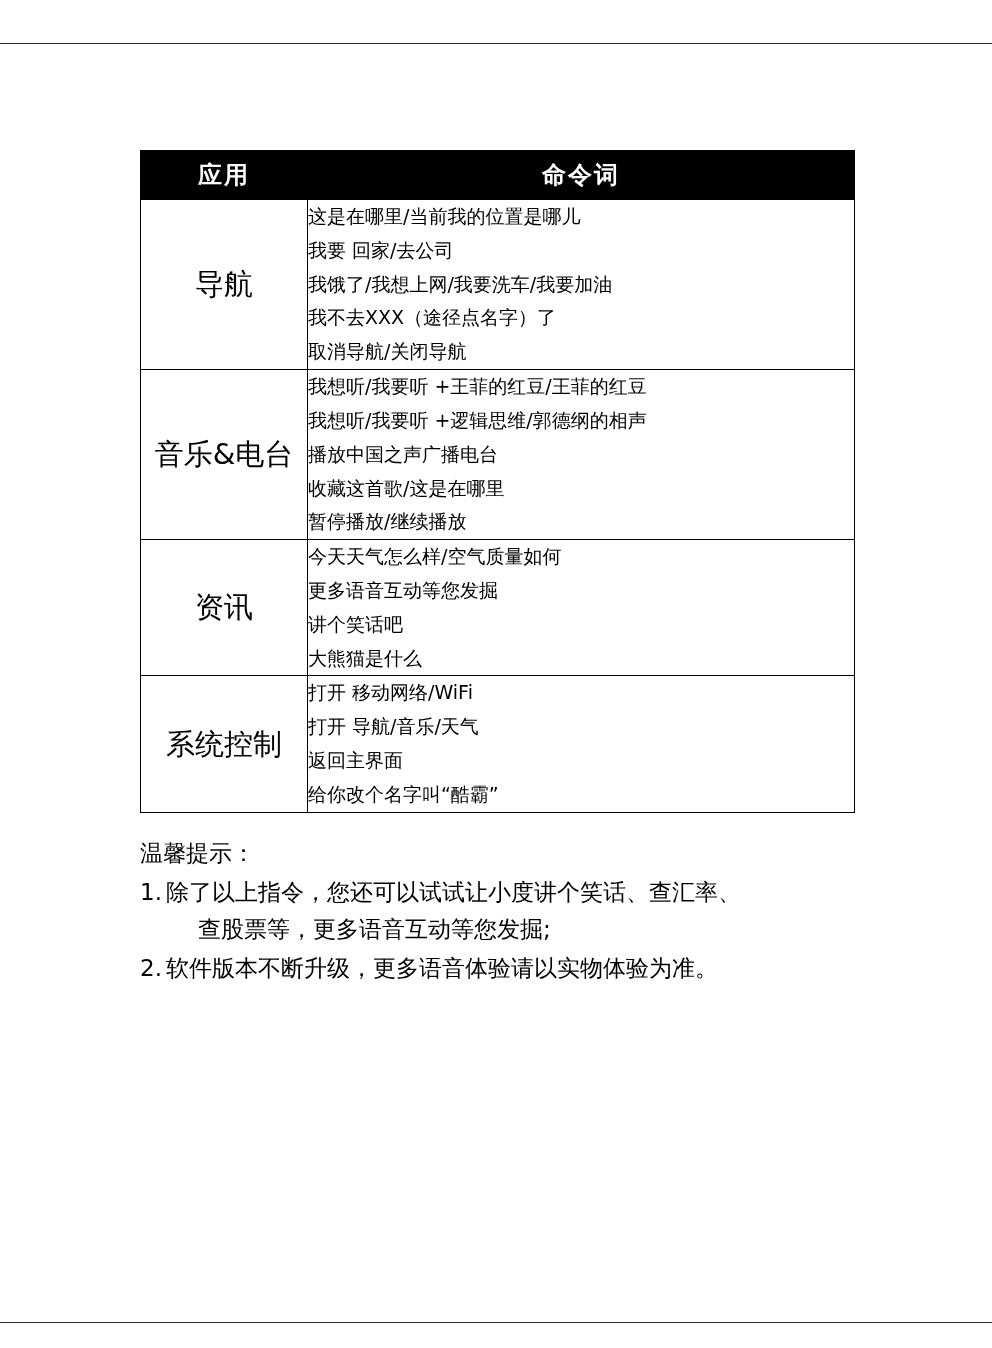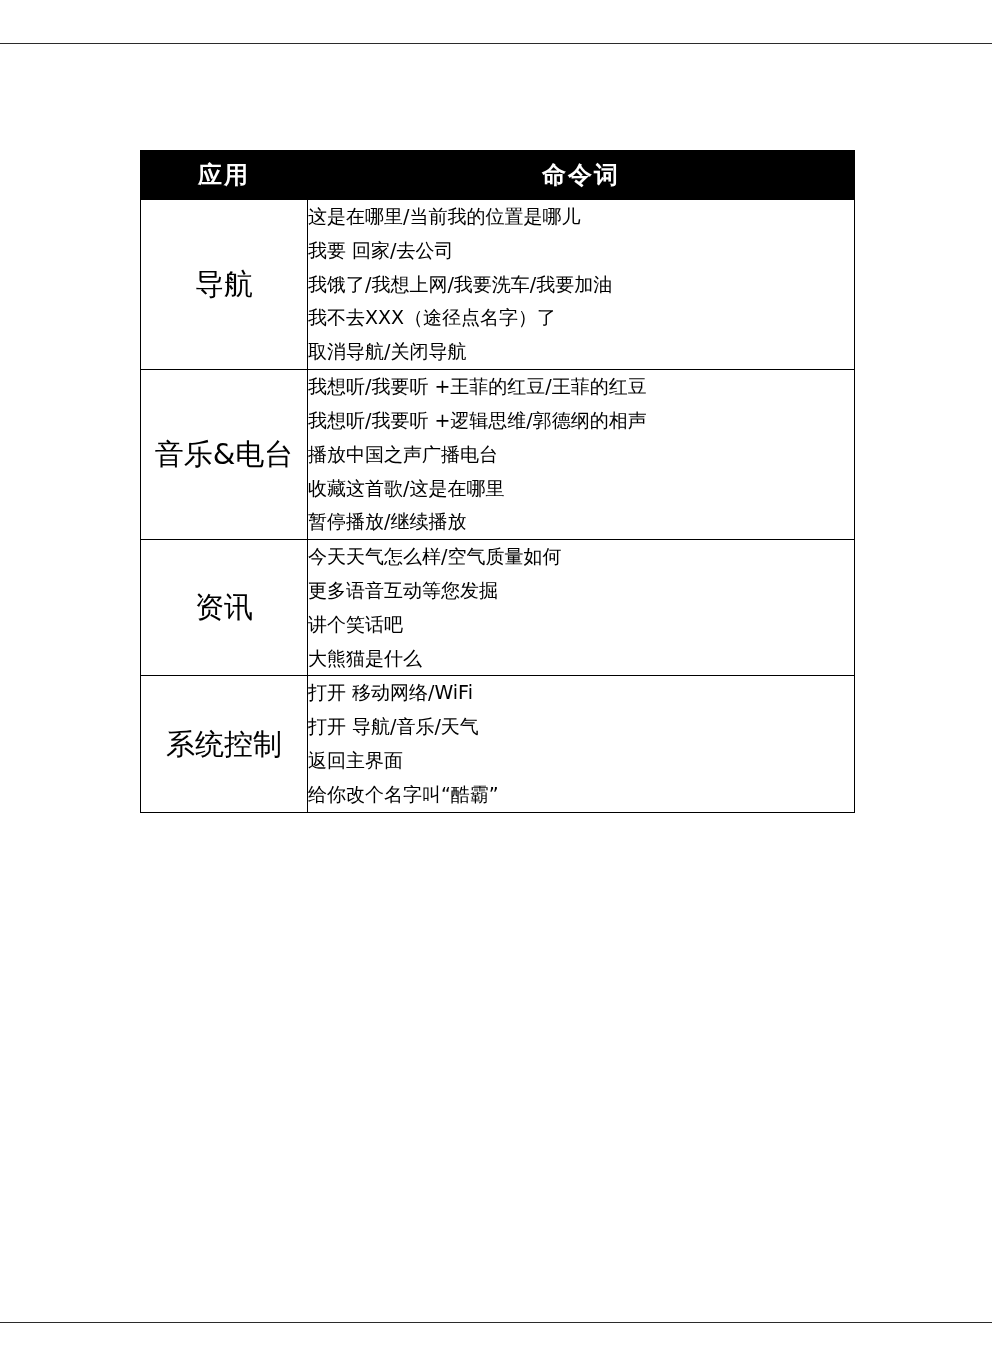--- a/index.html
+++ b/index.html
@@ -162,15 +162,33 @@
             <div class="line">打开 移动网络/WiFi</div>
             <div class="line">打开 导航/音乐/天气</div>
             <div class="line">返回主界面</div>
             <div class="line">给你改个名字叫“酷霸”</div>
           </td>
         </tr>
 
       </tbody>
     </table>
 
+    <div class="notes">
+      <div class="note-title">温馨提示：</div>
+
+      <div class="note-item">
+        <div class="note-num">1.</div>
+        <div class="note-text">
+          <span>除了以上指令，您还可以试试让小度讲个笑话、查汇率、</span>
+          <span class="cont">查股票等，更多语音互动等您发掘;</span>
+        </div>
+      </div>
+
+      <div class="note-item">
+        <div class="note-num">2.</div>
+        <div class="note-text">
+          <span>软件版本不断升级，更多语音体验请以实物体验为准。</span>
+        </div>
+      </div>
+    </div>
 
   </div>
 </div>
 
 </body></html>

